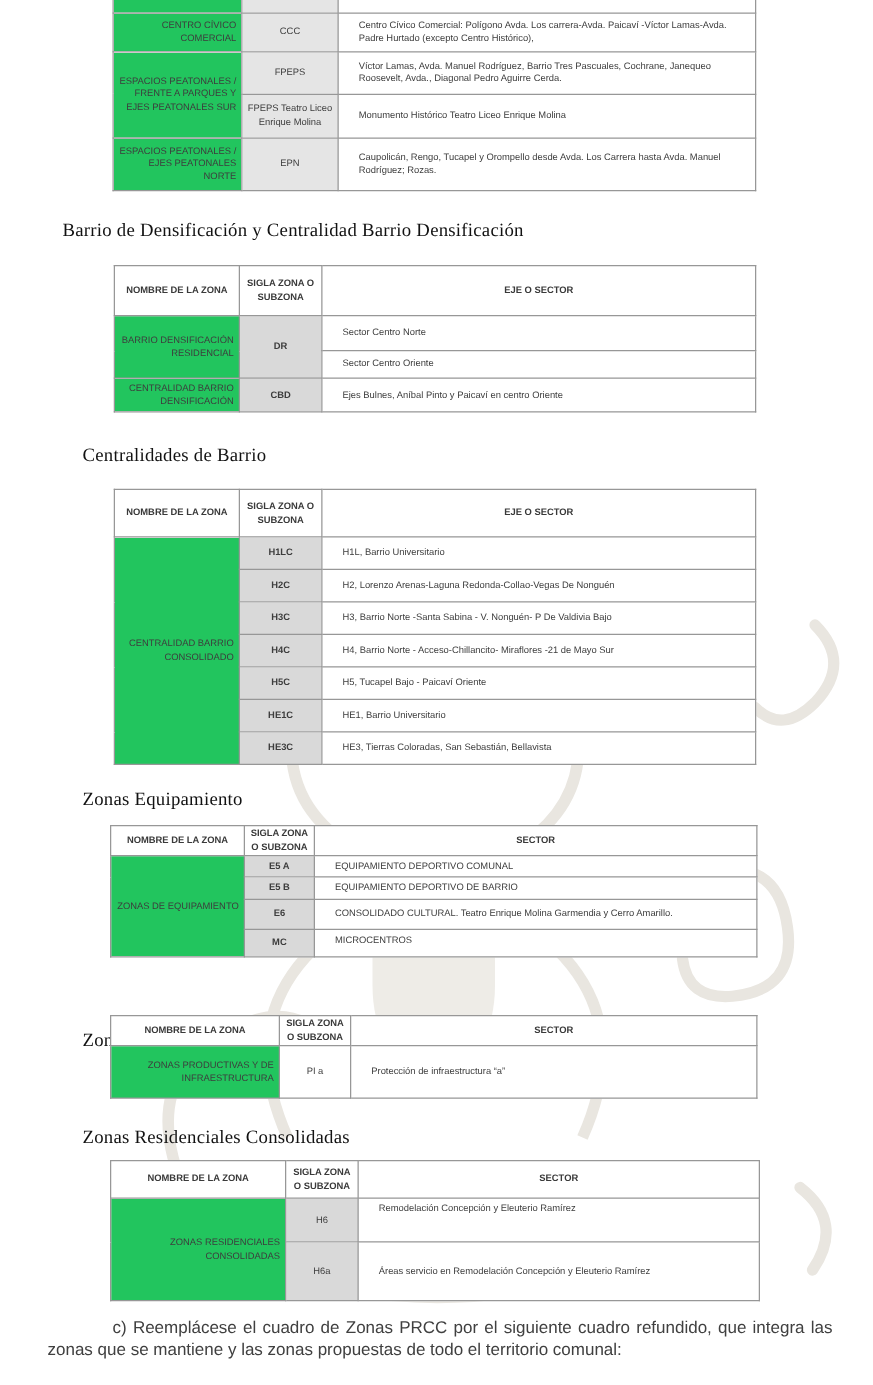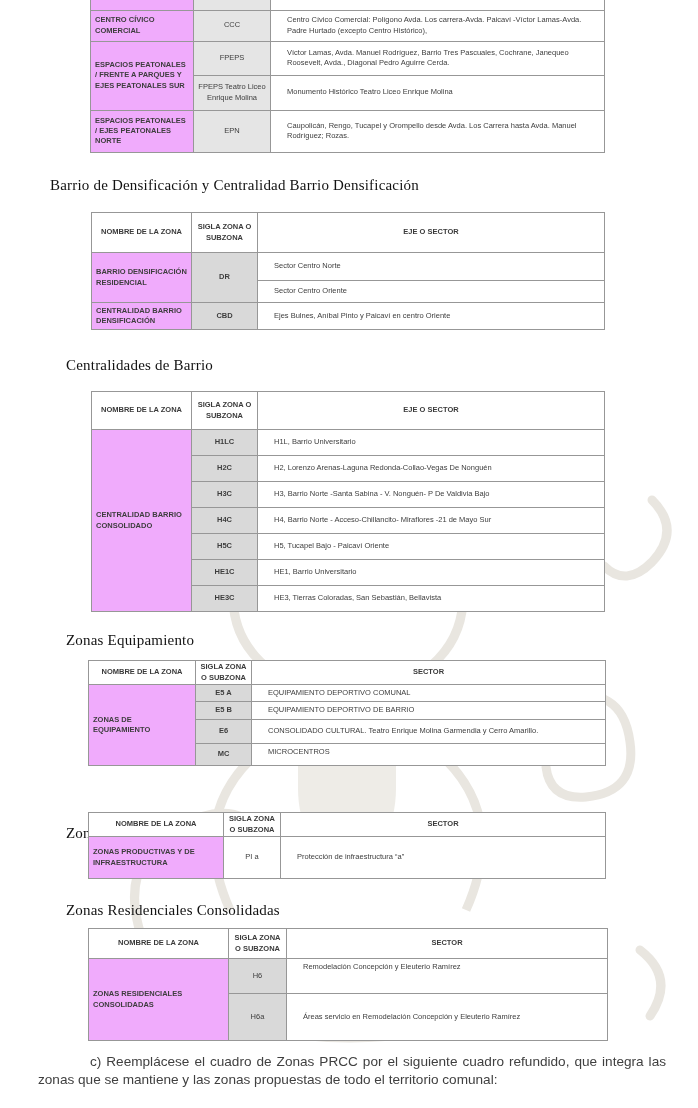--- a/index.html
+++ b/index.html
@@ -5,21 +5,21 @@
   html,body{margin:0;padding:0;background:#ffffff;}
   .page{position:relative;width:698px;height:1108px;background:#ffffff;overflow:hidden;
         font-family:"Liberation Sans",sans-serif;}
   .wm{position:absolute;left:0;top:0;z-index:0;}
   
   .t{position:absolute;border-collapse:collapse;table-layout:fixed;background:#fff;
      border:1.5px solid #767676;z-index:1;}
   .t td{border:1px solid #979797;font-size:7.5px;line-height:1.35;color:#3d3d3d;
         padding:1px 4px;background:#fff;vertical-align:middle;overflow:hidden;}
   .t td.hdr{font-weight:bold;text-align:center;background:#fff;color:#3a3a3a;}
-  .t td.name{font-weight:bold;text-align:left;background:#f0abfc;}
+  .t td.name{font-weight:normal;text-align:right;background:#22c55e;}
   .t td.sig{font-weight:bold;text-align:center;background:#d9d9d9;}
   .t td.sec{text-align:left;padding:2px 16px;background:#fff;}
   .t1{border-top:none;}
   .t1 tr.cont td{border-top:none;padding:0;}
   .t1 td.sig{background:#e5e5e5;font-weight:normal;}
   .t5 td.sig{background:#fff;font-weight:normal;}
   .t6 td.sig{font-weight:normal;}
   .vtop{vertical-align:top !important;padding-top:3px !important;}
   
   .h{position:absolute;font-family:"Liberation Serif",serif;font-size:15px;

